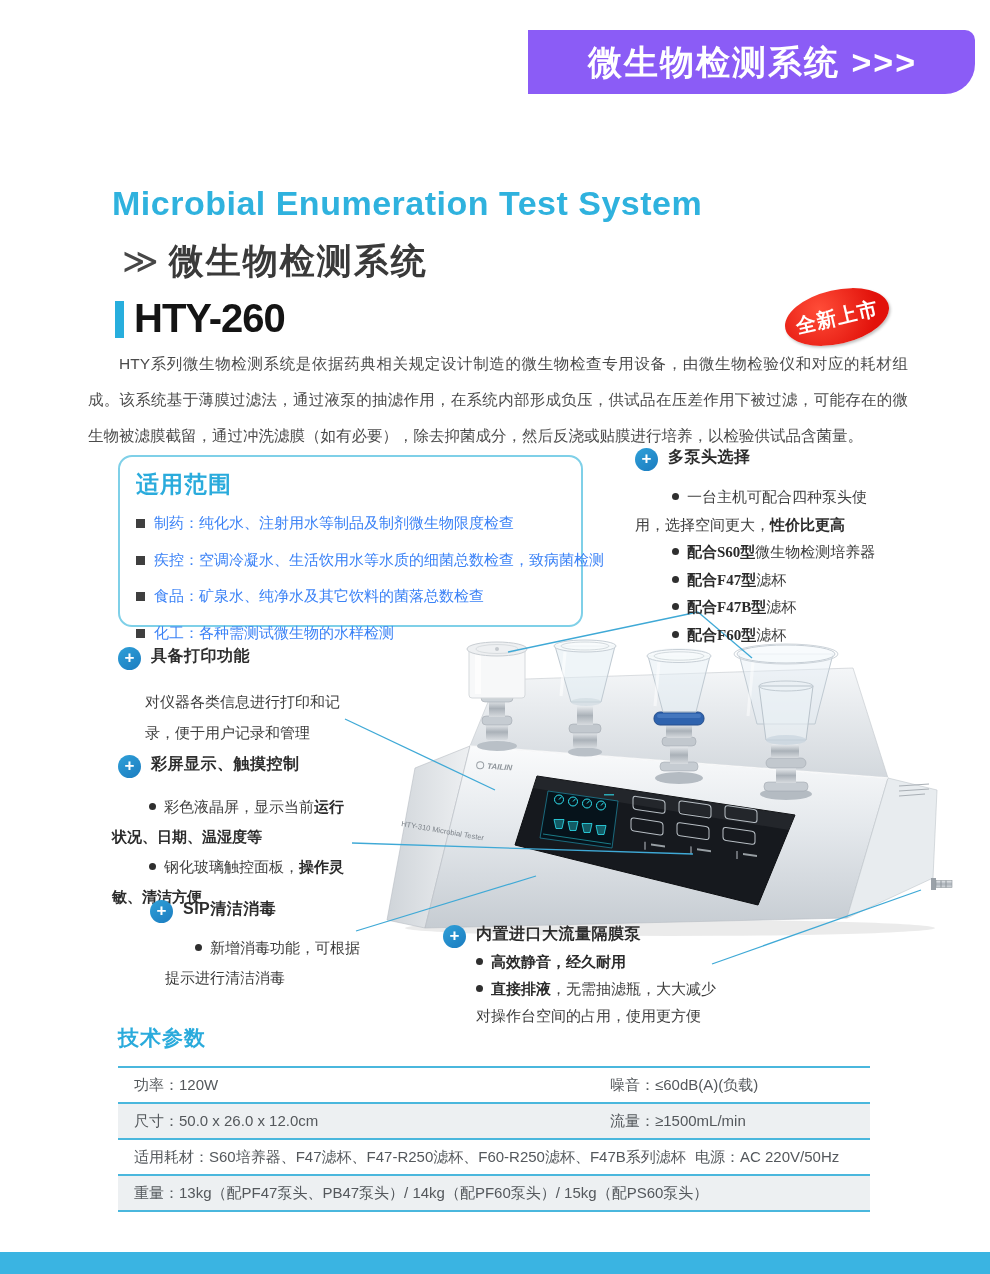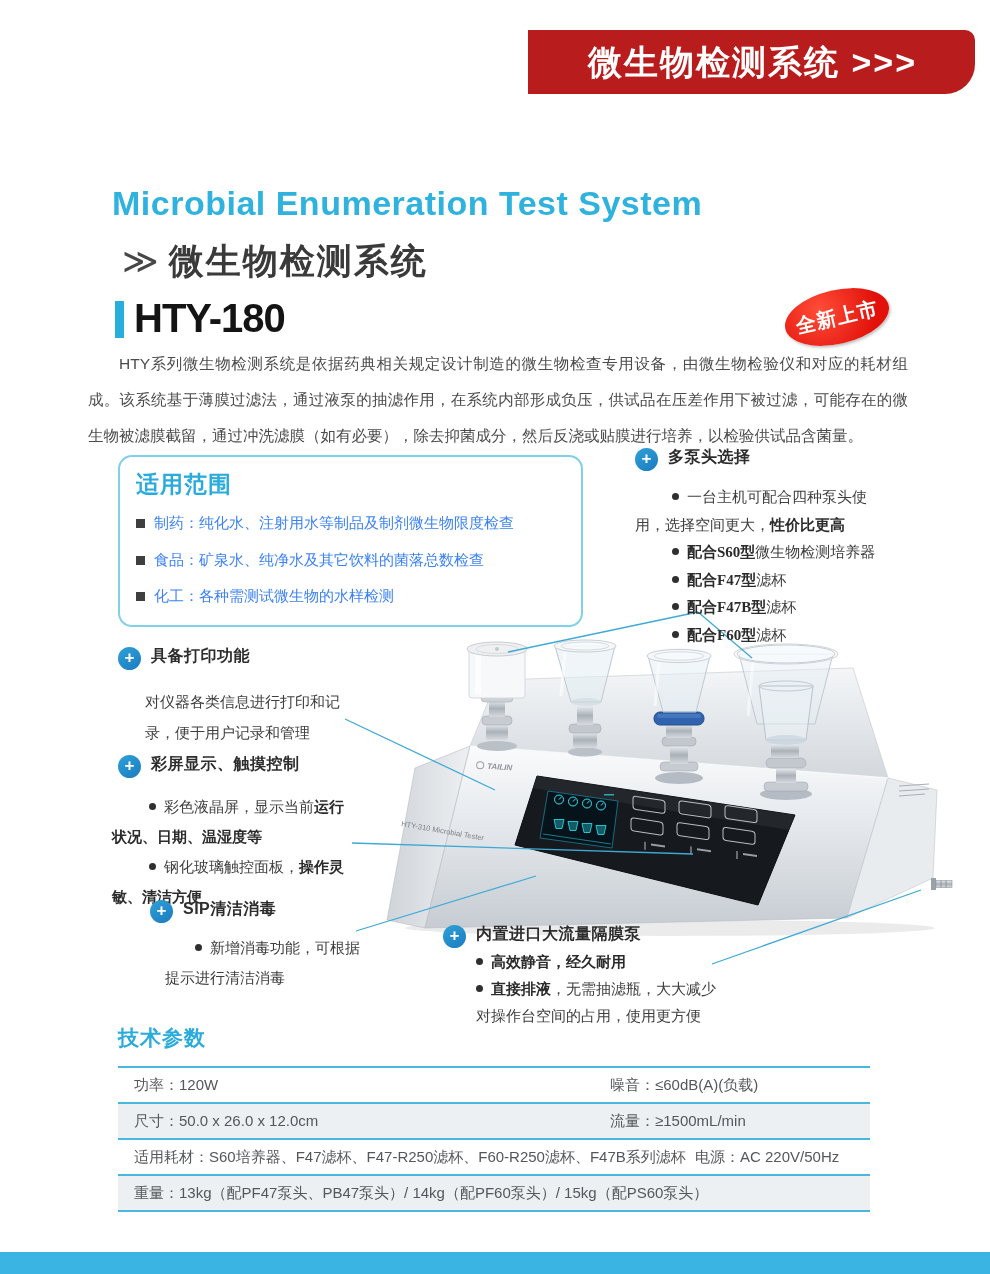--- a/index.html
+++ b/index.html
@@ -1,20 +1,20 @@
 <!DOCTYPE html>
 <html><head>
 <meta charset="utf-8">
 <style>
   html,body{margin:0;padding:0;background:#fff;}
   .page{position:relative;width:990px;height:1274px;background:#ffffff;overflow:hidden;
         font-family:"Liberation Sans",sans-serif;}
 
   
-  .banner{position:absolute;left:528px;top:30px;width:447px;height:64px;background:#b91c1c;
+  .banner{position:absolute;left:528px;top:30px;width:447px;height:64px;background:#8b5cf6;
           border-radius:0 10px 30px 0;color:#fff;font-size:34px;font-weight:bold;line-height:64px;
           text-align:right;padding-right:58px;box-sizing:border-box;letter-spacing:2px;white-space:nowrap;}
 
   
   .title-en{position:absolute;left:112px;top:184px;margin:0;font-size:34px;font-weight:bold;
             color:#2fb2de;letter-spacing:.5px;white-space:nowrap;text-align:right;}
   .title-zh{position:absolute;left:110px;top:226px;margin:12px;font-size:35px;font-weight:bold;
             color:#3a3a3a;letter-spacing:2px;white-space:nowrap;}
   .title-zh .chev{font-weight:normal;color:#474747;margin-right:8px;}
   .model-row{position:absolute;left:115px;top:296px;white-space:nowrap;}
@@ -78,30 +78,31 @@
   <div class="banner">
     <span>微生物检测系统 &gt;&gt;&gt;</span>
   </div>
 
   <h1 class="title-en">Microbial Enumeration Test System</h1>
   <h2 class="title-zh">
     <span class="chev">≫</span><span>微生物检测系统</span>
   </h2>
 
   <div class="model-row">
-    <span class="model-bar"></span><span class="model">HTY-180</span>
+    <span class="model-bar"></span><span class="model">HTY-260</span>
   </div>
   <div class="badge">全新上市</div>
 
   <p class="intro">HTY系列微生物检测系统是依据药典相关规定设计制造的微生物检查专用设备，由微生物检验仪和对应的耗材组成。该系统基于薄膜过滤法，通过液泵的抽滤作用，在系统内部形成负压，供试品在压差作用下被过滤，可能存在的微生物被滤膜截留，通过冲洗滤膜（如有必要），除去抑菌成分，然后反浇或贴膜进行培养，以检验供试品含菌量。</p>
 
   <div class="scope">
     <div class="scope-title">适用范围</div>
     <div class="scope-list">
       <div class="scope-item"><span class="sq"></span><span>制药：纯化水、注射用水等制品及制剂微生物限度检查</span></div>
+      <div class="scope-item"><span class="sq"></span><span>疾控：空调冷凝水、生活饮用水等水质的细菌总数检查，致病菌检测</span></div>
       <div class="scope-item"><span class="sq"></span><span>食品：矿泉水、纯净水及其它饮料的菌落总数检查</span></div>
       <div class="scope-item"><span class="sq"></span><span>化工：各种需测试微生物的水样检测</span></div>
     </div>
   </div>
 
   <svg class="device" viewBox="0 0 570 310">
     <defs>
       <linearGradient id="gTop" x1="0" y1="0" x2="0" y2="1">
           <stop offset="0" stop-color="#f4f6f8"></stop>
           <stop offset="1" stop-color="#d3d8dd"></stop>

